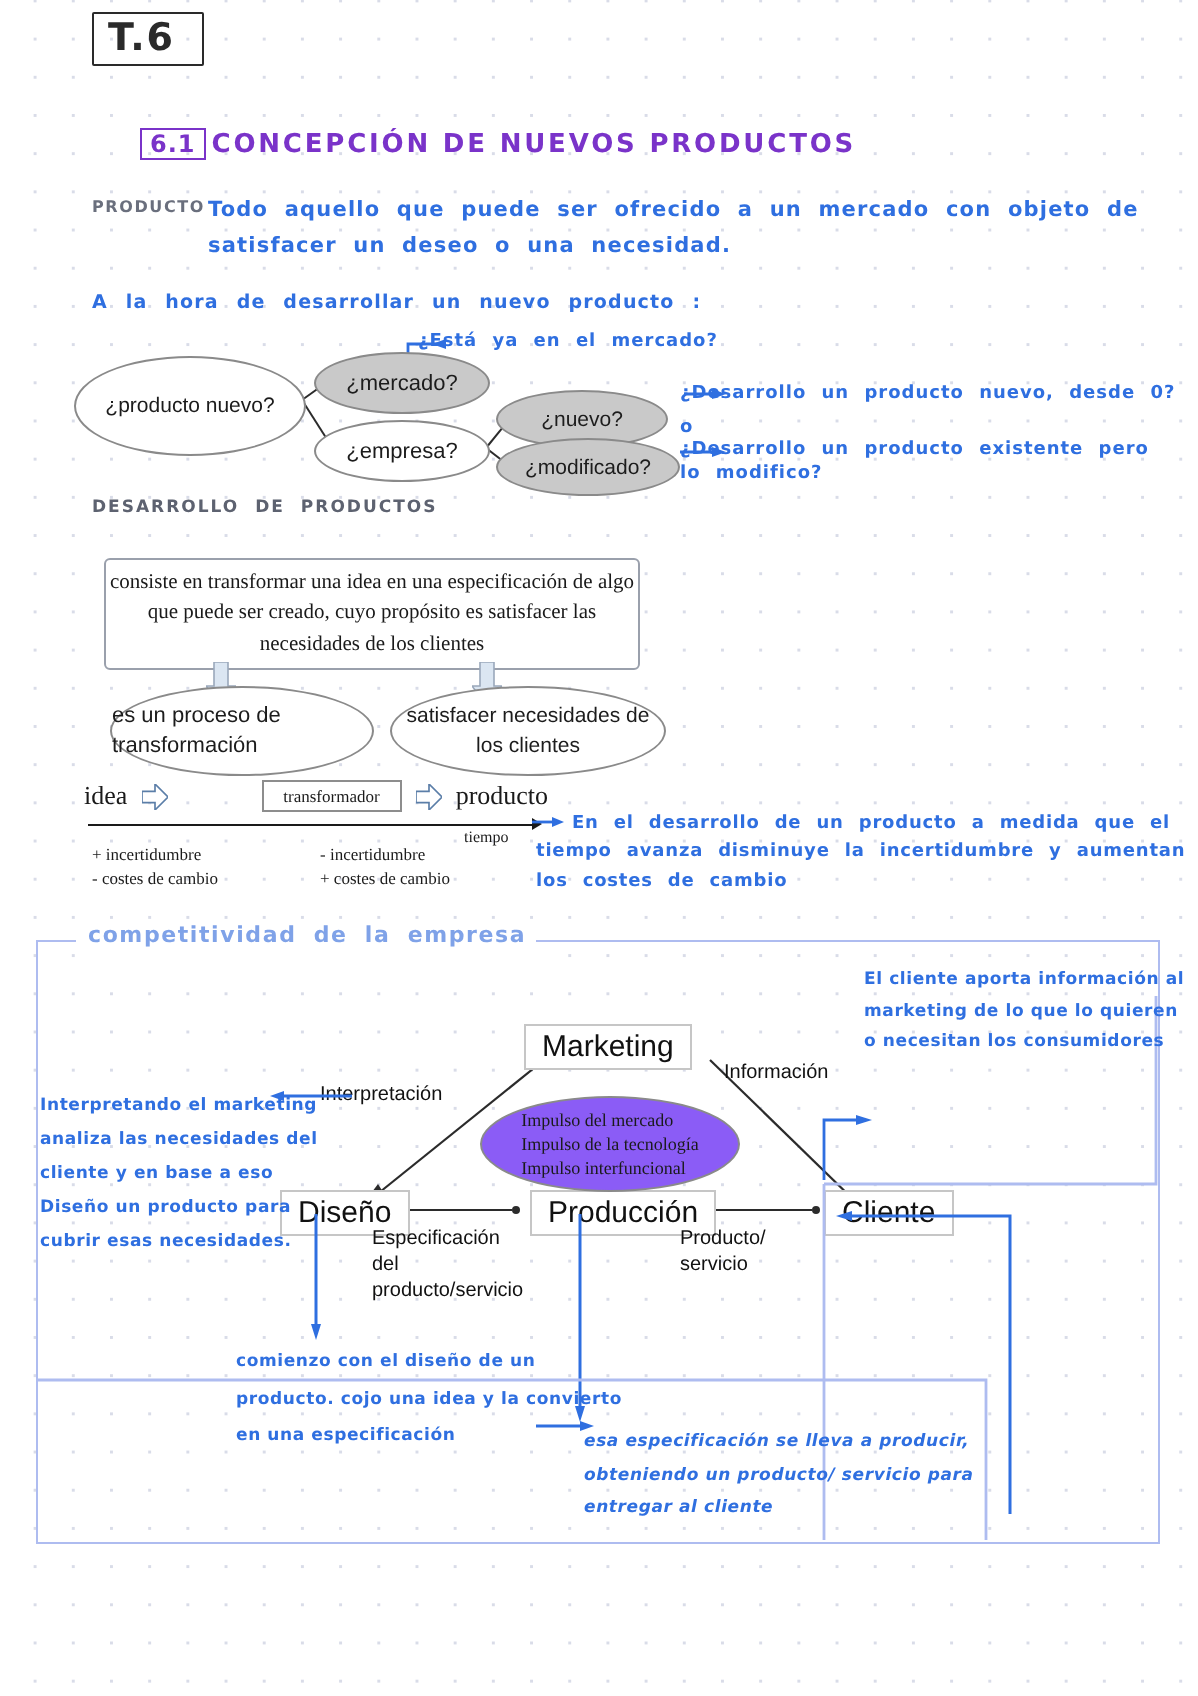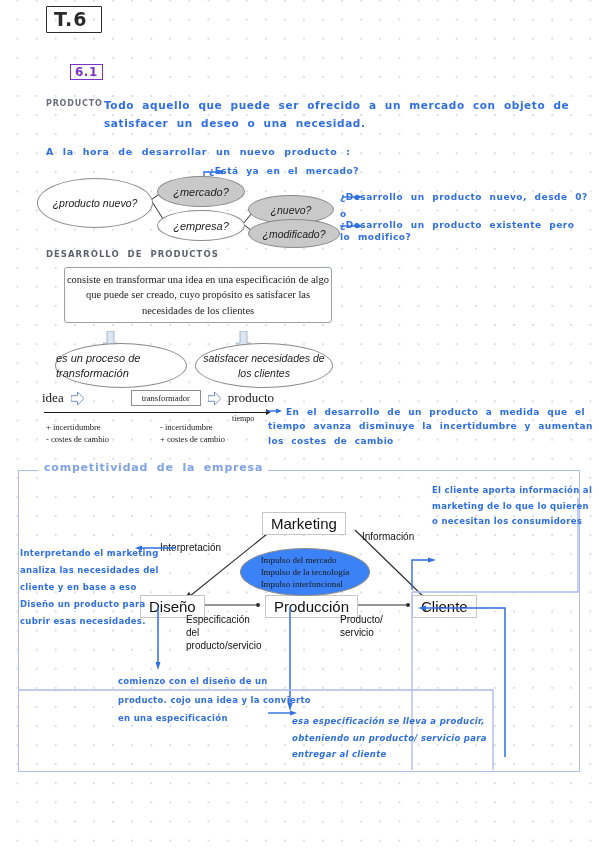--- a/index.html
+++ b/index.html
@@ -55,44 +55,43 @@
 
   
   #alahora{left:46px;top:146px;font-size:9.5px;letter-spacing:.6px;word-spacing:5px;}
 
   
   .ell{
     border:1.1px solid #8a8a8a;border-radius:50%;
     display:flex;align-items:center;justify-content:center;
     font-family:"Liberation Sans",sans-serif;color:#1c1c1c;
     background:#ffffff;
-    font-style:italic;
   }
   .ell.gray{background:#c9c9c9;}
   #ell-producto-nuevo{left:37px;top:178px;width:114px;height:48px;font-size:10.5px;}
   #ell-mercado{left:157px;top:176px;width:86px;height:29px;font-size:11px;}
   #ell-empresa{left:157px;top:210px;width:86px;height:29px;font-size:11px;}
   #ell-nuevo{left:248px;top:195px;width:84px;height:27px;font-size:10.5px;}
   #ell-modificado{left:248px;top:219px;width:90px;height:27px;font-size:10.5px;}
 
   .q-blue{font-size:9px;letter-spacing:.5px;word-spacing:4px;}
 
   #q-mercado{left:209px;top:165px;}
   #q-nuevo{left:340px;top:191px;}
   #q-o{left:340px;top:208px;}
   #q-modificado{left:340px;top:219px;width:250px;}
 
   
   #dev-head{left:46px;top:249px;font-size:8.5px;color:#5d6270;letter-spacing:1px;word-spacing:4px;}
 
   
   #def-box{
-    left:52px;top:267px;width:266px;height:54px;border:1.1px solid #9aa0ac;border-radius:3px;
+    left:52px;top:279px;width:266px;height:54px;border:1.1px solid #9aa0ac;border-radius:3px;
     display:flex;align-items:center;justify-content:center;text-align:center;
-    font-size:10.5px;line-height:1.45;background:#fff;margin-left:12px;
+    font-size:10.5px;line-height:1.45;background:#fff;
   }
   .fat-arrow{width:15px;height:22px;}
   #arrow-left-down{left:103px;top:331px;}
   #arrow-right-down{left:236px;top:331px;}
 
   #ell-proceso{left:55px;top:343px;width:130px;height:43px;font-size:11px;text-align:left;line-height:1.35;}
   #ell-satisf{left:195px;top:343px;width:136px;height:43px;font-size:10.5px;text-align:center;line-height:1.35;}
 
   
   #idea-row{left:42px;top:390px;display:flex;align-items:center;gap:7px;}
@@ -121,21 +120,21 @@
     border:1px solid #c6c6c6;background:#fff;padding:2px 8px;
     font-family:"Liberation Sans",sans-serif;font-size:15px;color:#111;
   }
   #node-marketing{left:262px;top:512px;}
   #node-diseno{left:140px;top:595px;}
   #node-produccion{left:265px;top:595px;}
   #node-cliente{left:412px;top:595px;}
 
   #ell-impulso{
     left:240px;top:548px;width:128px;height:46px;border:1px solid #8a8a8a;border-radius:50%;
-    display:flex;align-items:center;justify-content:center;background:#3b82f6;
+    display:flex;align-items:center;justify-content:center;background:#8b5cf6;
   }
   #ell-impulso div{font-size:9px;line-height:1.35;text-align:left;}
 
   .lbl{font-size:10px;font-family:"Liberation Sans",sans-serif;color:#111;line-height:1.3;}
   #lbl-interpretacion{left:160px;top:541px;}
   #lbl-informacion{left:362px;top:530px;}
   #lbl-espec{left:186px;top:613px;}
   #lbl-prodserv{left:340px;top:613px;}
 
   
@@ -146,20 +145,21 @@
 </style>
 </head>
 <body>
 
 <div class="abs" id="title-wrap">
   <span id="title-code">T.6</span>
 </div>
 
 <div class="abs" id="h61-wrap">
   <span id="h61-code">6.1</span>
+  <span id="h61-text">CONCEPCIÓN DE NUEVOS   PRODUCTOS</span>
 </div>
 
 <div class="abs hand hand-gray" id="producto-label">PRODUCTO :</div>
 <div class="abs hand hand-blue" id="producto-text">Todo aquello que puede ser ofrecido a un mercado con objeto de satisfacer un deseo o una necesidad.</div>
 
 <div class="abs hand hand-blue" id="alahora">A la hora de desarrollar un nuevo producto :</div>
 
 <svg class="abs" style="left:0;top:150px;width:599px;height:110px;">
   <line x1="151" y1="50" x2="165" y2="40" stroke="#2b2b2b" stroke-width="1"></line>
   <line x1="151" y1="50" x2="165" y2="72" stroke="#2b2b2b" stroke-width="1"></line>

